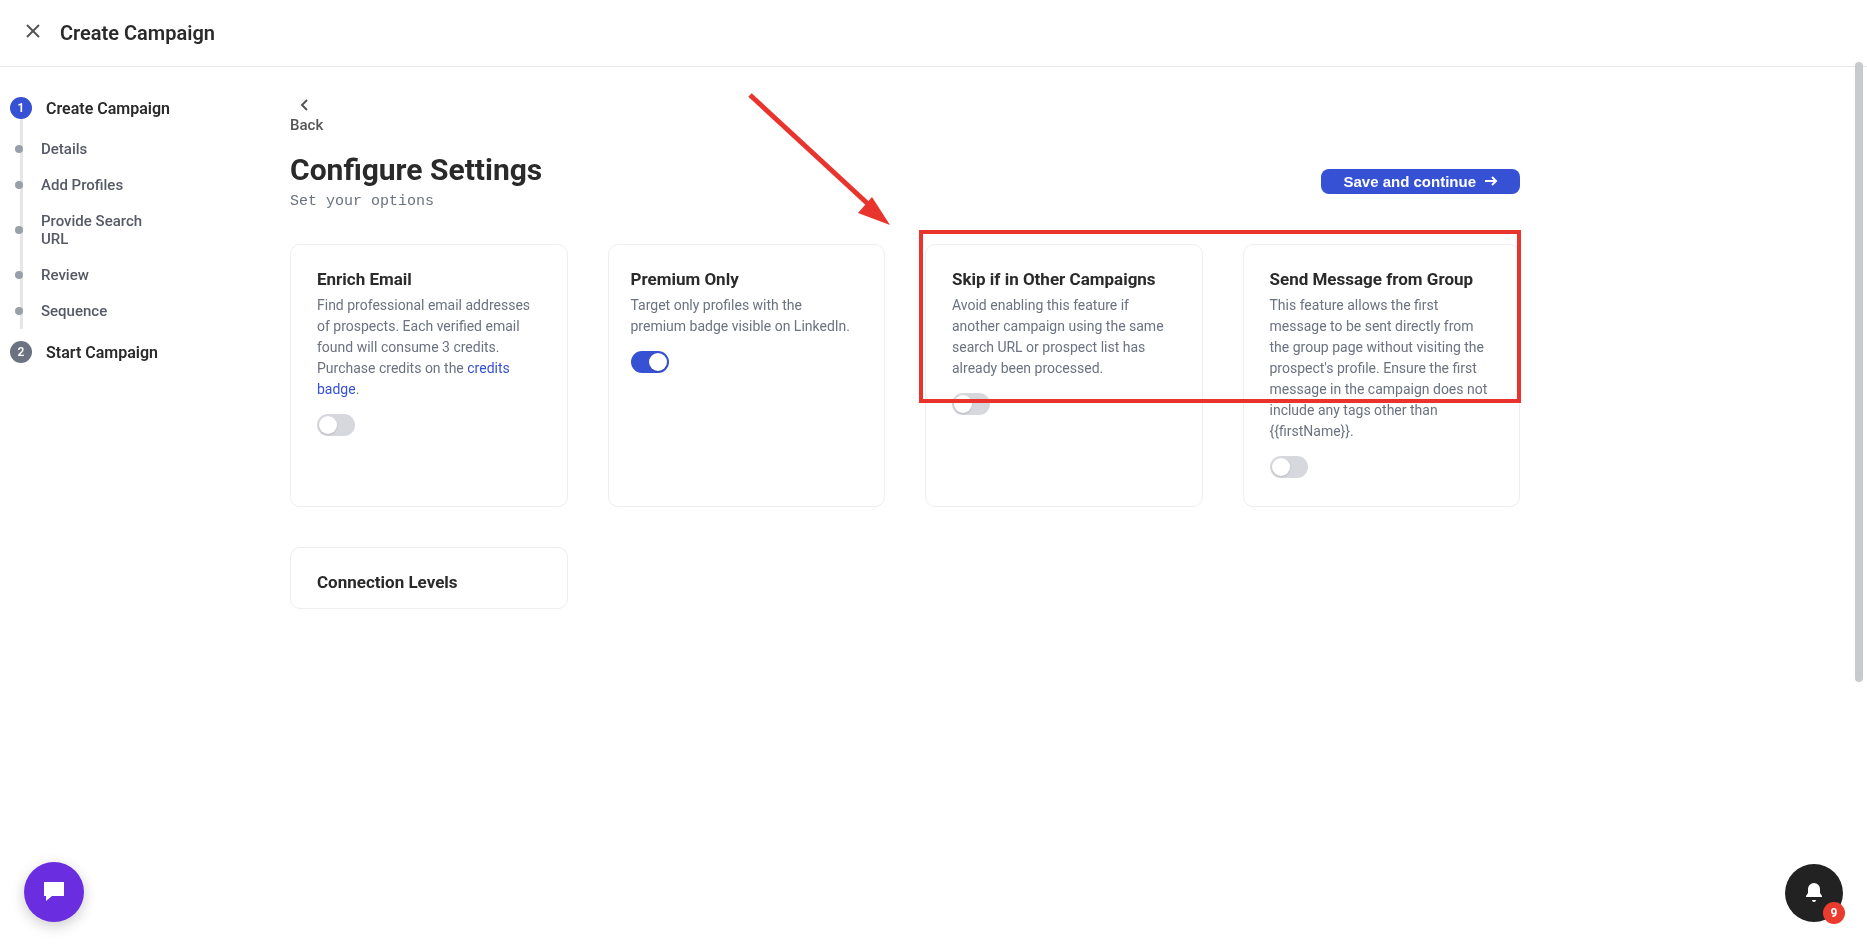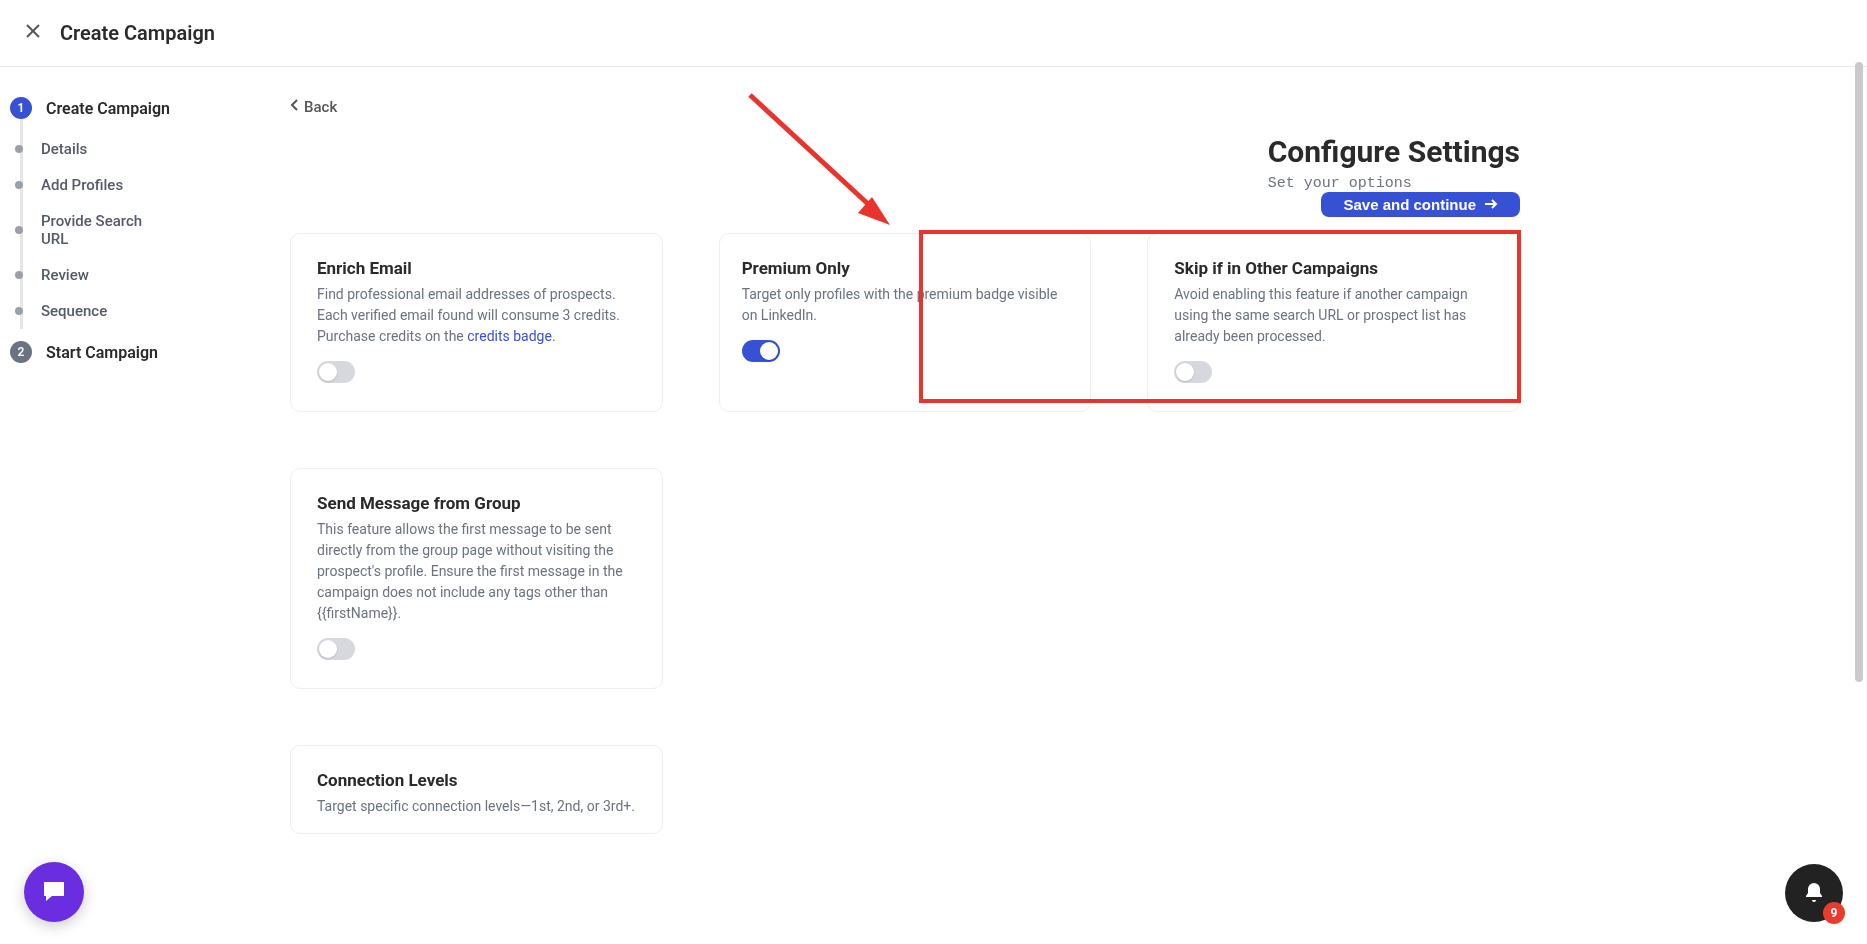--- a/index.html
+++ b/index.html
@@ -18,30 +18,30 @@
     .step-num.active { background: #3651d4; color: #fff; }
     .step-num.inactive { background: #6b7280; color: #fff; }
     .step-title { font-size: 16px; font-weight: 600; margin-left: 14px; color: #2a2a2a; }
     .substep { display: flex; align-items: center; padding: 9px 0 9px 0; margin-left: -8px; }
     .substep-dot { width: 8px; height: 8px; border-radius: 50%; background: #9aa0aa; flex-shrink: 0; }
     .substep-dot.current { background: #3651d4; }
     .substep-label { font-size: 15px; margin-left: 18px; color: #555a66; font-weight:500; }
     .substep-label.current { color: #3651d4; }
     
     .main { flex: 1; padding: 30px 40px 40px 20px; overflow-y: auto; max-width: 1290px; }
-    .back-link { display: inline-flex; align-items: center; color: #555; font-size: 15px; cursor: pointer; margin-bottom: 18px; font-weight:500;}
+    .back-link { display: inline-flex; align-items: center; color: #555; font-size: 15px; cursor: pointer; margin-bottom: 18px; font-weight:500;flex-direction:column;}
     .back-chevron { margin-right: 4px; }
     
-    .page-head-row { display: flex; justify-content: space-between; align-items: flex-end; margin-bottom: 16px; flex-direction: column;}
+    .page-head-row { display: flex; justify-content: space-between; align-items: center; margin-bottom: 34px;}
     .page-title { font-size: 30px; font-weight: 700; color: #2a2a2a; margin-bottom: 6px; }
     .page-subtitle { font-size: 15px; color: #6b7280; font-family: Liberation Mono, monospace; }
     .save-btn { background: #3651d4; color: #fff; border: none; border-radius: 8px; padding: 4px 22px; font-size: 15px; font-weight: 600; cursor: pointer; display: inline-flex; align-items: center; }
     .save-btn .arrow { margin-left: 8px; }
     
-    .cards-grid { display: grid; grid-template-columns: 1fr 1fr 1fr; gap: 56px; }
+    .cards-grid { display: grid; grid-template-columns: 1fr 1fr 1fr 1fr; gap: 40px; }
     .card { border: 1px solid #eceef0; border-radius: 10px; padding: 24px 26px 28px; background: #fff; }
     .card.full { grid-column: 1; }
     .card-title { font-size: 17px; font-weight: 700; color: #2a2a2a; margin-bottom: 6px; }
     .card-desc { font-size: 14px; color: #6b7280; line-height: 1.5; margin-bottom: 14px; }
     .card-desc a { color: #3651d4; text-decoration: none; }
     
     .toggle { position: relative; width: 38px; height: 22px; background: #d6d8dd; border-radius: 20px; cursor: pointer; transition: background .2s; }
     .toggle-knob { position: absolute; left: 2px; top: 2px; width: 18px; height: 18px; border-radius: 50%; background: #fff; transition: left .2s; box-shadow: 0 1px 2px rgba(0,0,0,0.15);}
     .toggle.on { background: #3651d4; }
     .toggle.on .toggle-knob { left: 18px; }
@@ -161,21 +161,20 @@
       <div class="card">
         <h3 class="card-title">Send Message from Group</h3>
         <p class="card-desc">This feature allows the first message to be sent directly from the group page without visiting the prospect's profile. Ensure the first message in the campaign does not include any tags other than {{firstName}}.</p>
         <div class="toggle">
             <div class="toggle-knob"></div>
           </div>
       </div>
 
       <div class="card full" style="padding-bottom:10px;">
         <h3 class="card-title">Connection Levels</h3>
-        <p class="card-desc" style="margin-bottom:6px;">Target specific connection levels—1st, 2nd, or 3rd+.</p>
       </div>
     </div>
   </main>
 
   <div class="highlight-box" style="left:919px; top:163px; width:602px; height:173px;"></div>
 
   <svg class="arrow-svg" style="left:740px; top:18px; width:170px; height:160px;" viewBox="0 0 170 160">
     <line x1="10" y1="10" x2="140" y2="130" stroke="#e8342c" stroke-width="5"></line>
     <polygon points="150,140 118,128 132,112" fill="#e8342c"></polygon>
   </svg>

